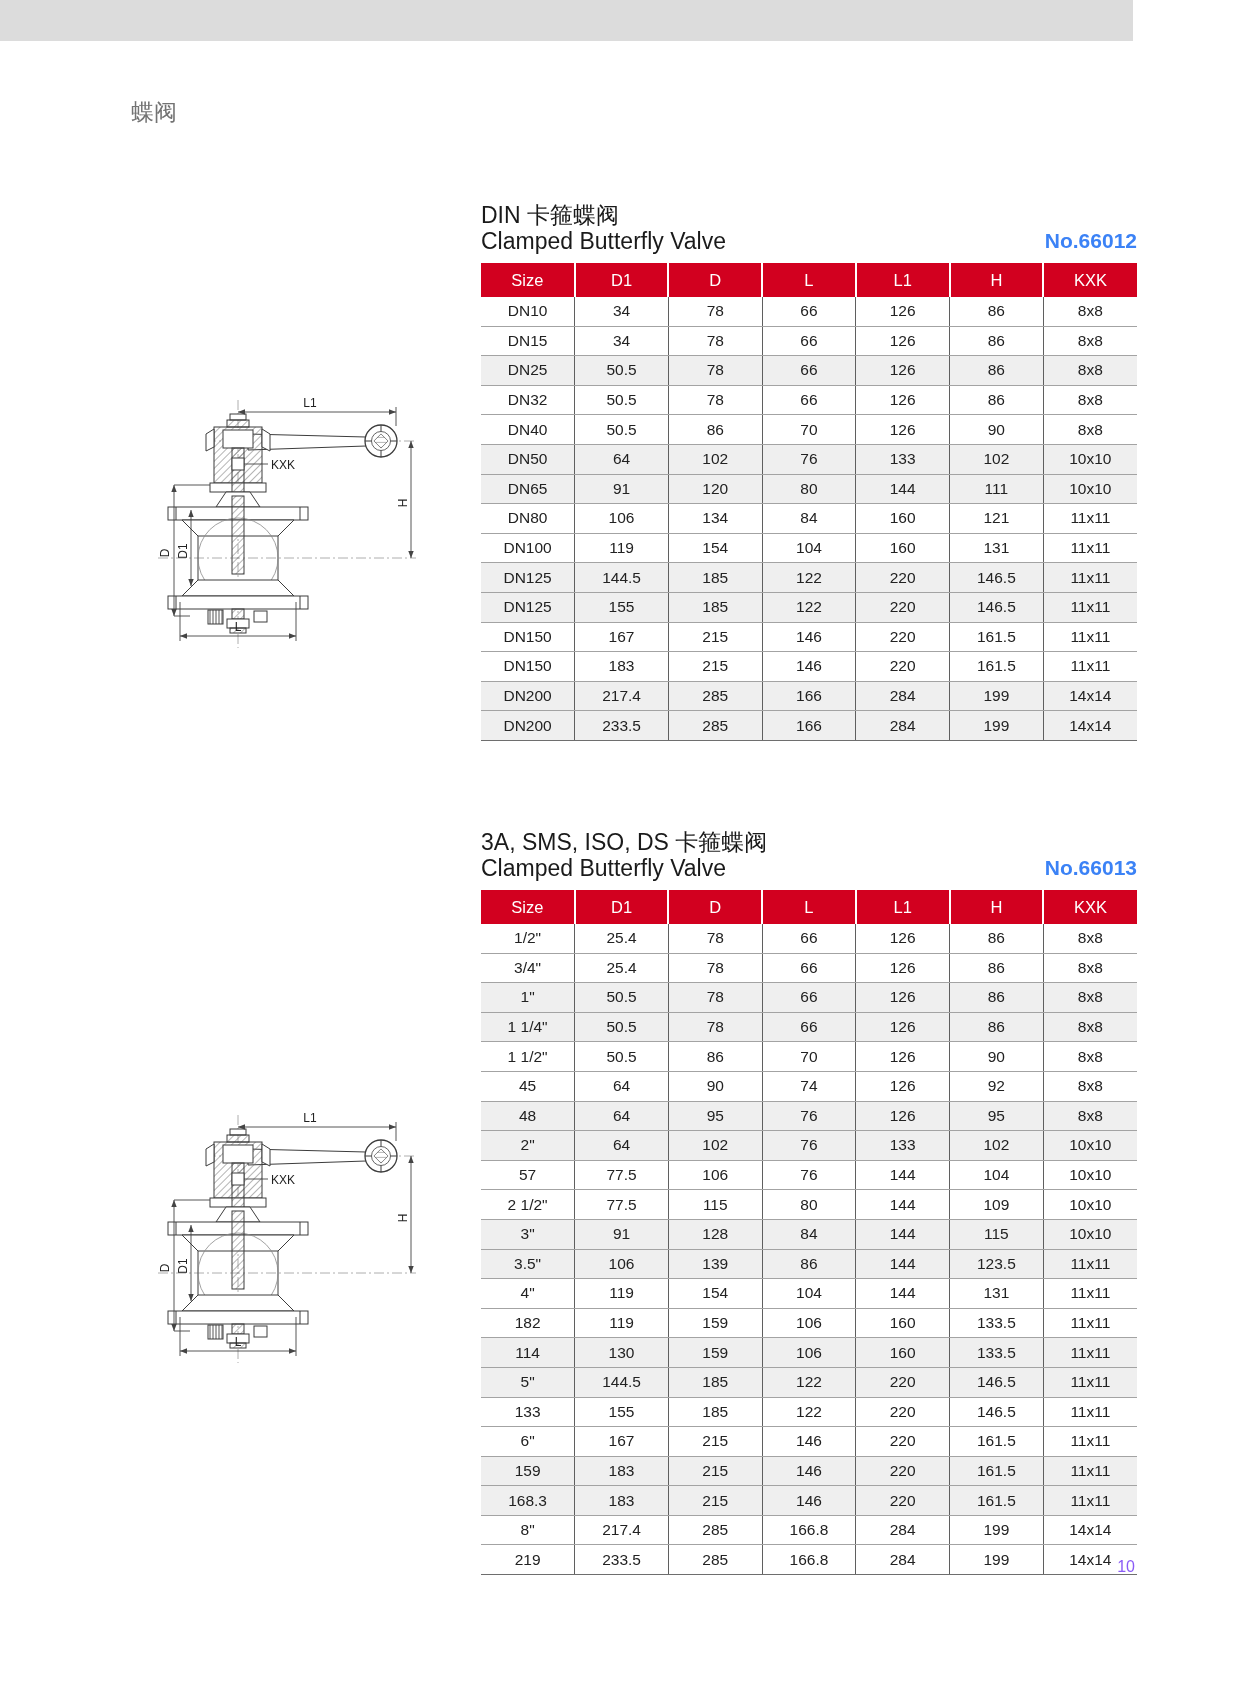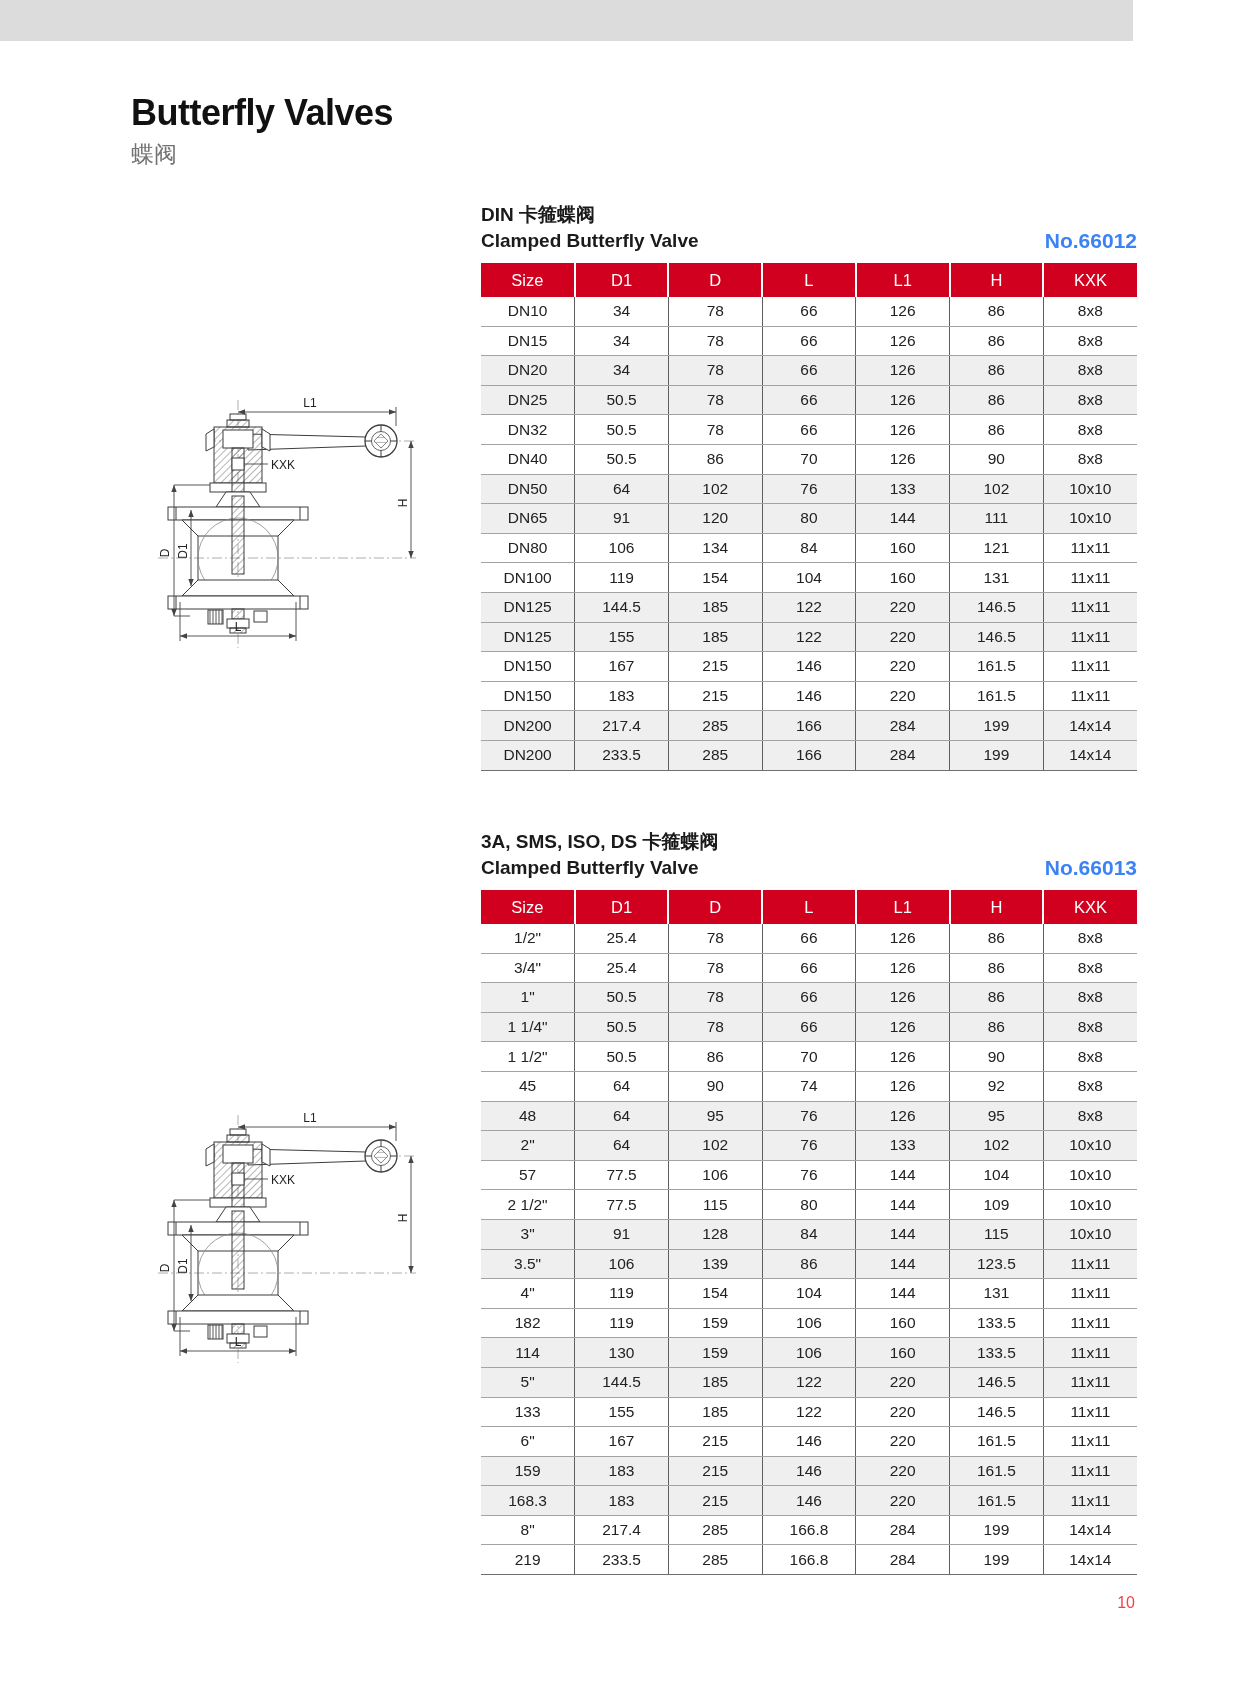--- a/index.html
+++ b/index.html
@@ -10,21 +10,21 @@
   .top-band { position:absolute; left:0; top:0; width:1133px; height:41px; background:#dcdcdc; }
 
   .title-wrap { position:absolute; left:131px; top:92px; }
   .main-title { font-size:36px; font-weight:bold; color:#111; line-height:42px; letter-spacing:-0.5px; }
   .sub-title  { font-size:23px; color:#737373; margin-top:5px; }
 
   .section { position:absolute; left:481px; width:656px; }
   .s1 { top:202px; }
   .s2 { top:829px; }
   .sec-head { display:flex; justify-content:space-between; align-items:flex-end; margin-bottom:9px; }
-  .sec-titles div { font-size:19px; line-height:26px; color:#1a1a1a;font-weight:bold; }
+  .sec-titles div { font-size:23px; line-height:26px; color:#1a1a1a; }
   .sec-no { font-size:21px; font-weight:bold; line-height:26px; color:#3b82f6; }
 
   table.spec { width:100%; border-collapse:collapse; table-layout:fixed; }
   table.spec thead th {
     background:#d2001f; color:#ffffff; font-weight:normal; font-size:16.5px;
     height:34px; padding:0; border-right:2px solid #ffffff;
   }
   table.spec thead th:last-child { border-right:none; }
   table.spec tbody td {
     text-align:center; font-size:15.5px; color:#222; height:28.6px; padding:0;
@@ -33,30 +33,29 @@
   }
   table.spec tbody td:last-child { border-right:none; }
   table.spec tbody tr:last-child td { border-bottom:1px solid #6e6e6e; }
   table.spec tbody tr.alt td { background:#efefef; }
 
   .drawing { position:absolute; left:128px; width:290px; height:290px; }
   .dw1 { top:370px; }
   .dw2 { top:1085px; }
   svg text { font-family:"Liberation Sans", sans-serif; font-size:12px; fill:#222; }
 
-  .page-no { position:absolute; top:1594px; right:105px; font-size:16px; color:#ef4444; }
+  .page-no { position:absolute; top:1558px; right:105px; font-size:16px; color:#8b5cf6; }
 </style>
 </head>
 <body>
 
 <div class="page">
   <div class="top-band"></div>
 
   <div class="title-wrap">
-    <div class="main-title">Butterfly Valves</div>
     <div class="sub-title">蝶阀</div>
   </div>
 
   <div class="drawing dw1">
     <svg width="290" height="290" viewBox="0 0 290 290">
       <defs>
         <pattern id="hatchA" width="5" height="5" patternUnits="userSpaceOnUse" patternTransform="rotate(45)">
           <line x1="0" y1="0" x2="0" y2="5" stroke="#6b6b6b" stroke-width="1"></line>
         </pattern>
         <pattern id="vlinesA" width="3" height="6" patternUnits="userSpaceOnUse">
@@ -262,29 +261,20 @@
           <tr>
             <td>DN15</td>
             <td>34</td>
             <td>78</td>
             <td>66</td>
             <td>126</td>
             <td>86</td>
             <td>8x8</td>
           </tr>
           <tr class="alt">
-            <td>DN20</td>
-            <td>34</td>
-            <td>78</td>
-            <td>66</td>
-            <td>126</td>
-            <td>86</td>
-            <td>8x8</td>
-          </tr>
-          <tr class="alt">
             <td>DN25</td>
             <td>50.5</td>
             <td>78</td>
             <td>66</td>
             <td>126</td>
             <td>86</td>
             <td>8x8</td>
           </tr>
           <tr>
             <td>DN32</td>

